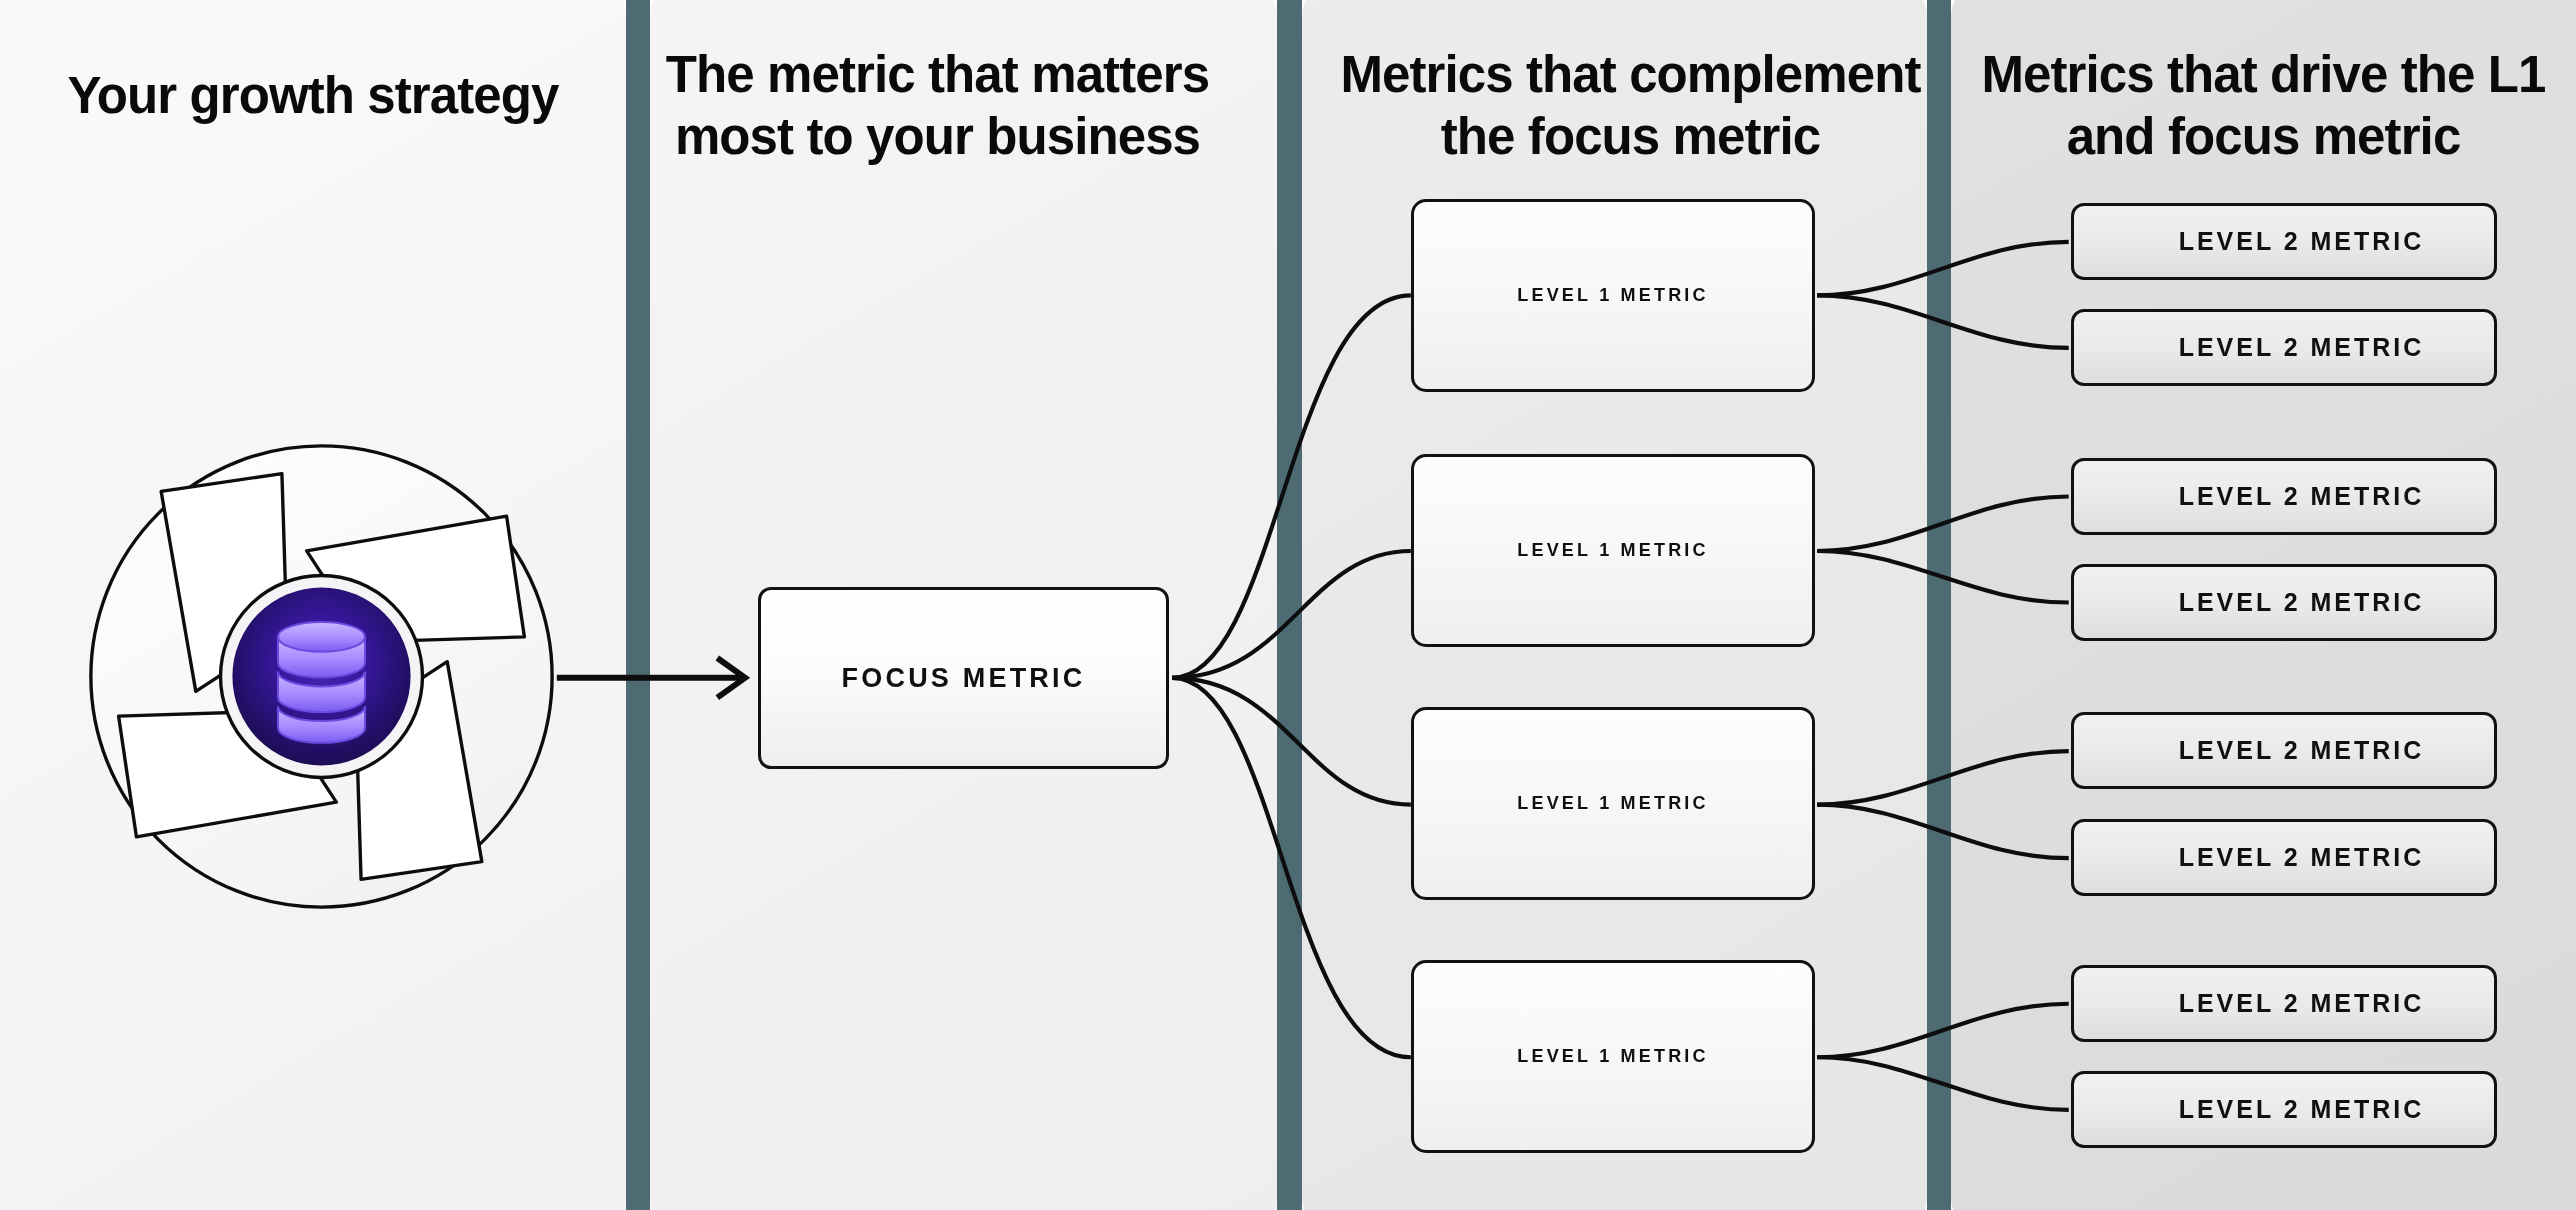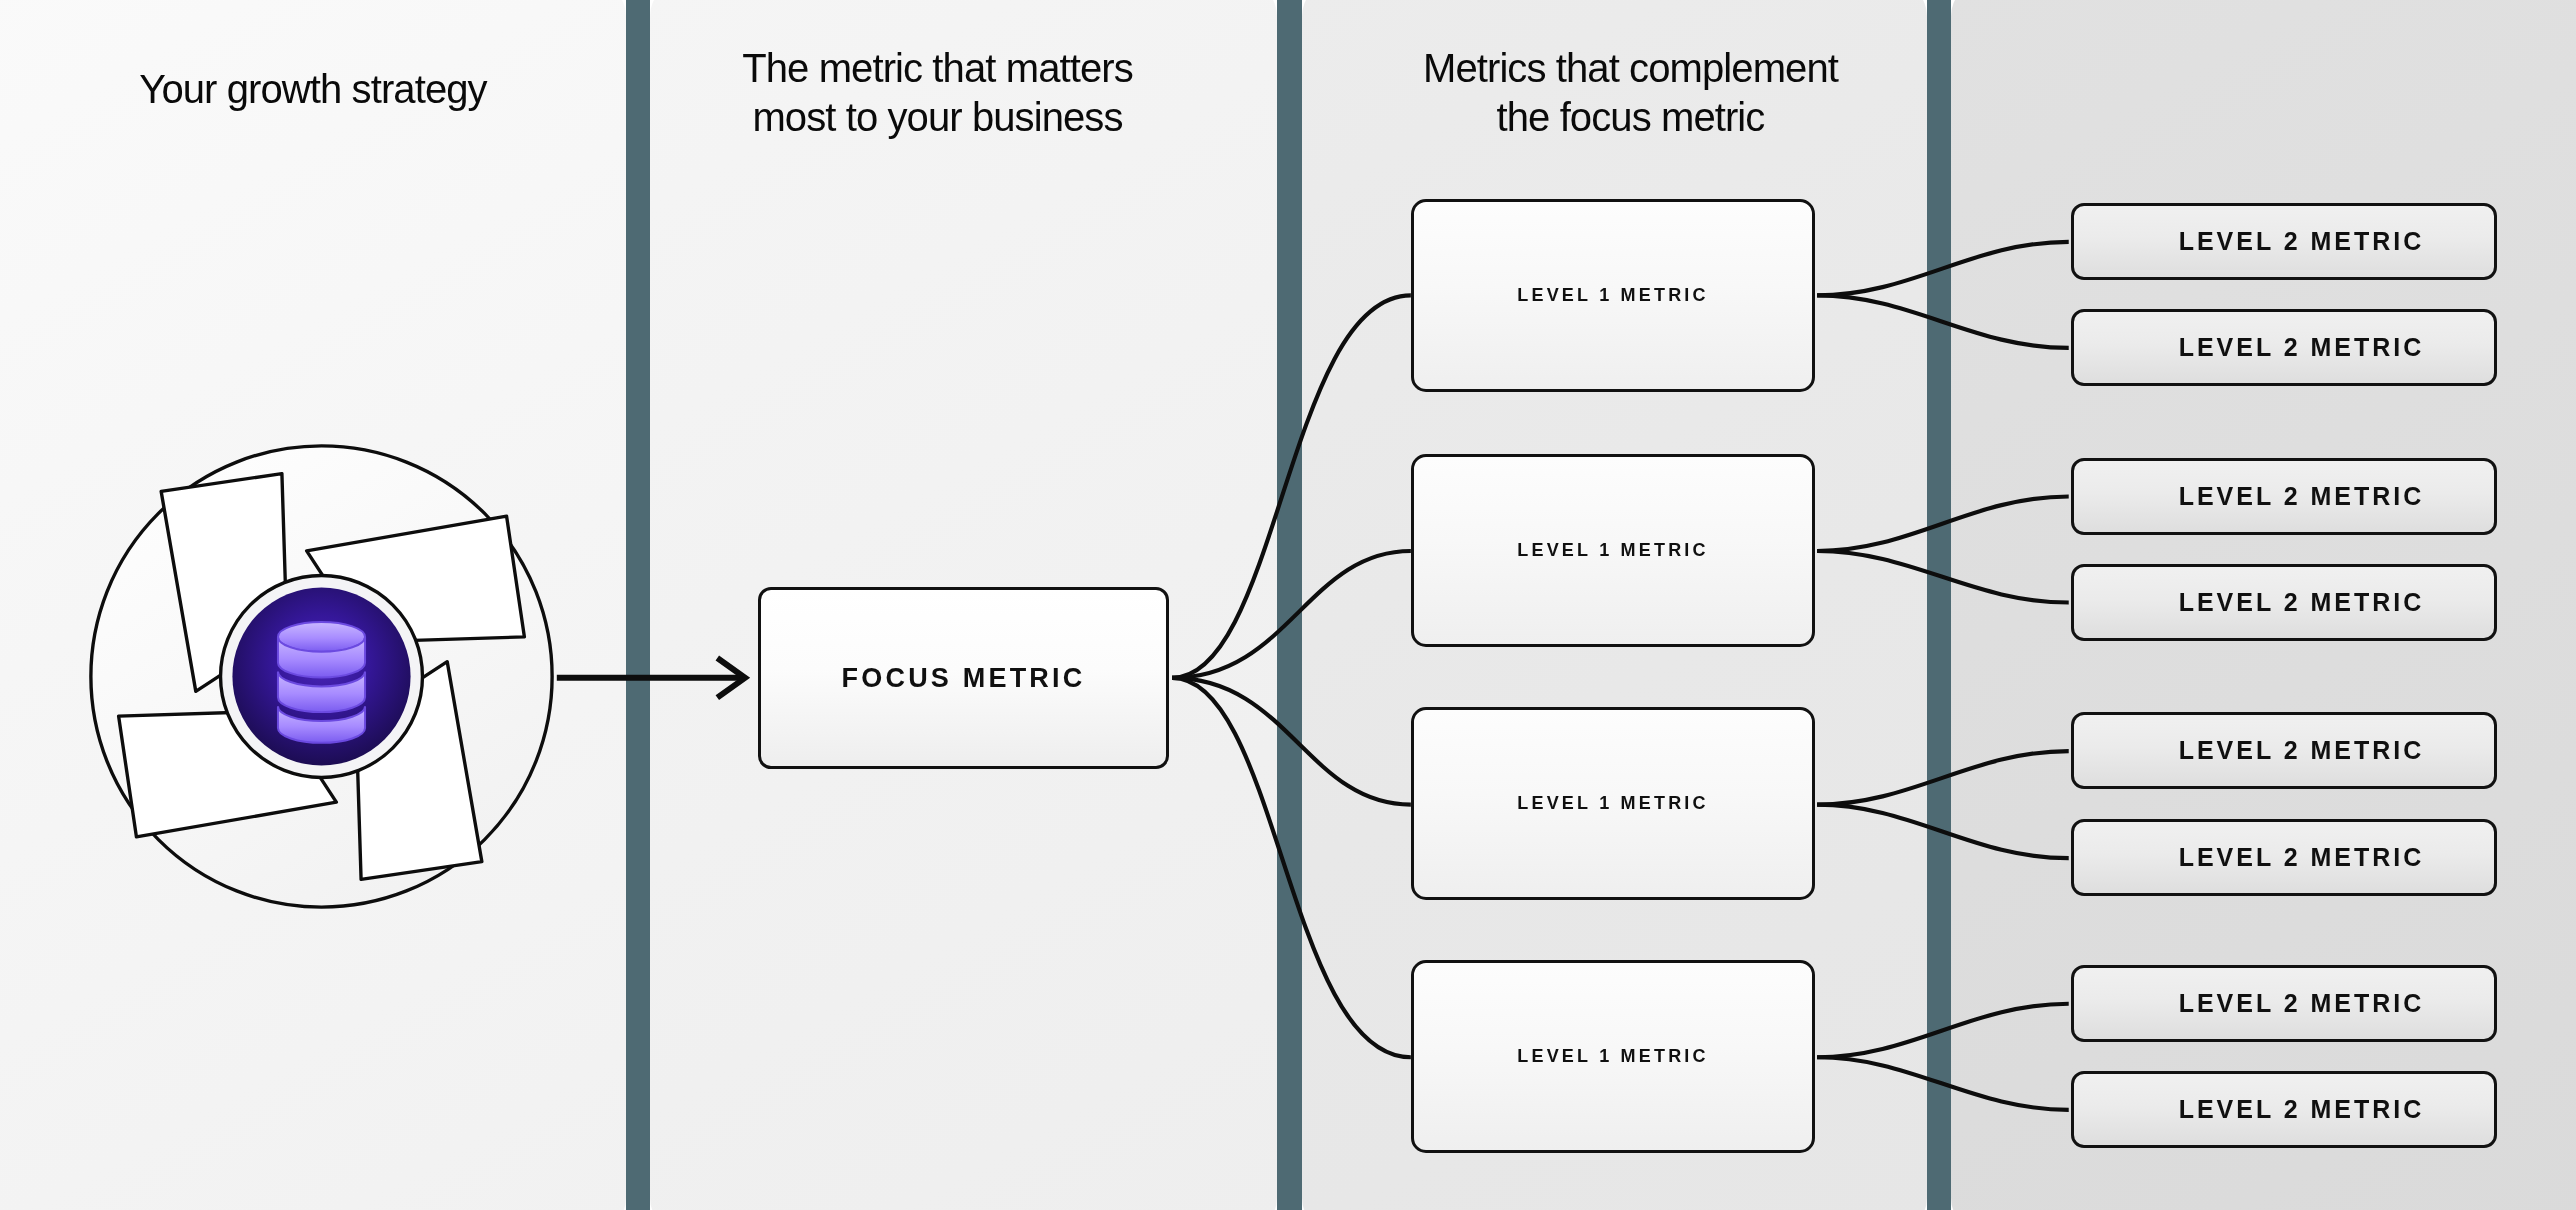--- a/index.html
+++ b/index.html
@@ -28,22 +28,22 @@
   }
   #sep-0{ left:626px;  width:24px; }
   #sep-1{ left:1277px; width:25px; }
   #sep-2{ left:1927px; width:24px; }
 
   
   .col-heading{
     position:absolute;
     text-align:center;
     color:#0a0a0a;
-    font-weight:400;
-    font-size:40px;
+    font-weight:700;
+    font-size:51px;
     line-height:1.22;
     letter-spacing:-0.9px;
   }
   #heading-0{ left:0px;    top:65px; width:626px; }
   #heading-1{ left:624px;  top:44px; width:627px; }
   #heading-2{ left:1302px; top:44px; width:625px; }
   #heading-3{ left:1951px; top:44px; width:625px; }
 
   
   #pinwheel{
@@ -118,20 +118,22 @@
 
   <div class="separator" id="sep-0"></div>
   <div class="separator" id="sep-1"></div>
   <div class="separator" id="sep-2"></div>
 
   <div class="col-heading" id="heading-0">Your growth strategy</div>
   <div class="col-heading" id="heading-1" style="white-space:pre-line;">The metric that matters
 most to your business</div>
   <div class="col-heading" id="heading-2" style="white-space:pre-line;padding-left:32px;">Metrics that complement
 the focus metric</div>
+  <div class="col-heading" id="heading-3" style="white-space:pre-line;">Metrics that drive the L1
+and focus metric</div>
 
   <svg id="pinwheel" viewBox="0 0 490 490">
     <defs>
       <radialGradient id="orbGrad" cx="50%" cy="42%" r="62%">
         <stop offset="0%" stop-color="#4b27b8"></stop>
         <stop offset="42%" stop-color="#35179a"></stop>
         <stop offset="100%" stop-color="#190b4a"></stop>
       </radialGradient>
       <linearGradient id="petalGrad" x1="0" y1="0" x2="0.6" y2="1">
         <stop offset="0%" stop-color="#ffffff"></stop>

